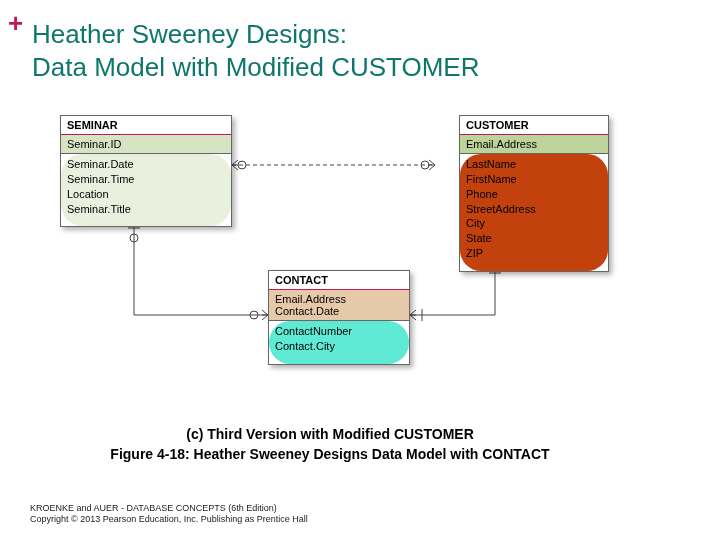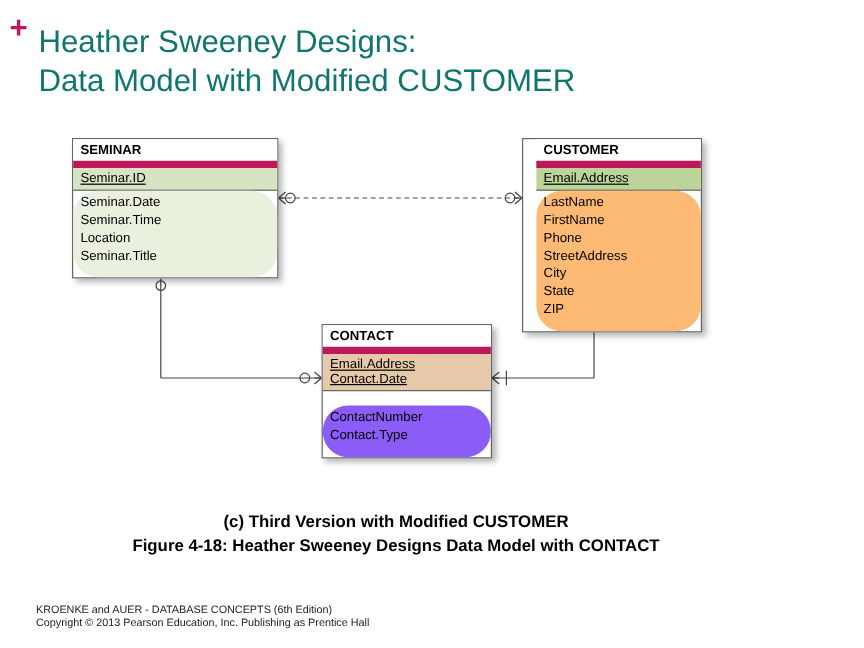--- a/index.html
+++ b/index.html
@@ -41,35 +41,34 @@
     box-shadow: 3px 3px 5px rgba(0,0,0,0.3);
     font-size: 11px;
   }
   .entity .ename {
     font-weight: bold;
     padding: 3px 6px;
     background: #fff;
   }
   .entity .pk {
     padding: 3px 6px;
-    border-top: 6px solid #be185d;
+    border-top: 1px solid #be185d;
     border-bottom: 1px solid #666;
-    text-decoration: underline;
   }
   .entity .attrs {
     padding: 3px 6px 10px 6px;
     line-height: 1.35;
     border-radius: 21px;
   }
   .seminar .pk { background: #d6e4c4; }
   .seminar .attrs { background: #eaf0de; }
   .customer .pk { background: #bcd39a; }
-  .customer .attrs { background: #fdba74; }
+  .customer .attrs { background: #c2410c; }
   .contact .pk { background: #e6c9a8; }
-  .contact .attrs { background: #8b5cf6; margin-top: 12px; }
+  .contact .attrs { background: #5eead4; }
   svg.connectors {
     position: absolute;
     left: 0; top: 0;
     width: 720px; height: 300px;
   }
   .caption {
     position: absolute;
     left: 0;
     top: 425px;
     width: 660px;
@@ -139,21 +138,21 @@
     <div class="ename">SEMINAR</div>
     <div class="pk">Seminar.ID</div>
     <div class="attrs">
       <div>Seminar.Date</div>
       <div>Seminar.Time</div>
       <div>Location</div>
       <div>Seminar.Title</div>
     </div>
   </div>
 
-  <div class="entity customer" style="left:435px; top:5px; width:150px;padding-left:11px;">
+  <div class="entity customer" style="left:459px; top:5px; width:150px;">
     <div class="ename">CUSTOMER</div>
     <div class="pk">Email.Address</div>
     <div class="attrs">
       <div>LastName</div>
       <div>FirstName</div>
       <div>Phone</div>
       <div>StreetAddress</div>
       <div>City</div>
       <div>State</div>
       <div>ZIP</div>
@@ -161,21 +160,21 @@
   </div>
 
   <div class="entity contact" style="left:268px; top:160px; width:142px;">
     <div class="ename">CONTACT</div>
     <div class="pk">
       <div>Email.Address</div>
       <div>Contact.Date</div>
     </div>
     <div class="attrs">
       <div>ContactNumber</div>
-      <div>Contact.Type</div>
+      <div>Contact.City</div>
     </div>
   </div>
 
 </div>
 
 <div class="caption">
   <span>(c) Third Version with Modified CUSTOMER</span><br>
   <span>Figure 4-18:  Heather Sweeney Designs Data Model with CONTACT</span>
 </div>
 

